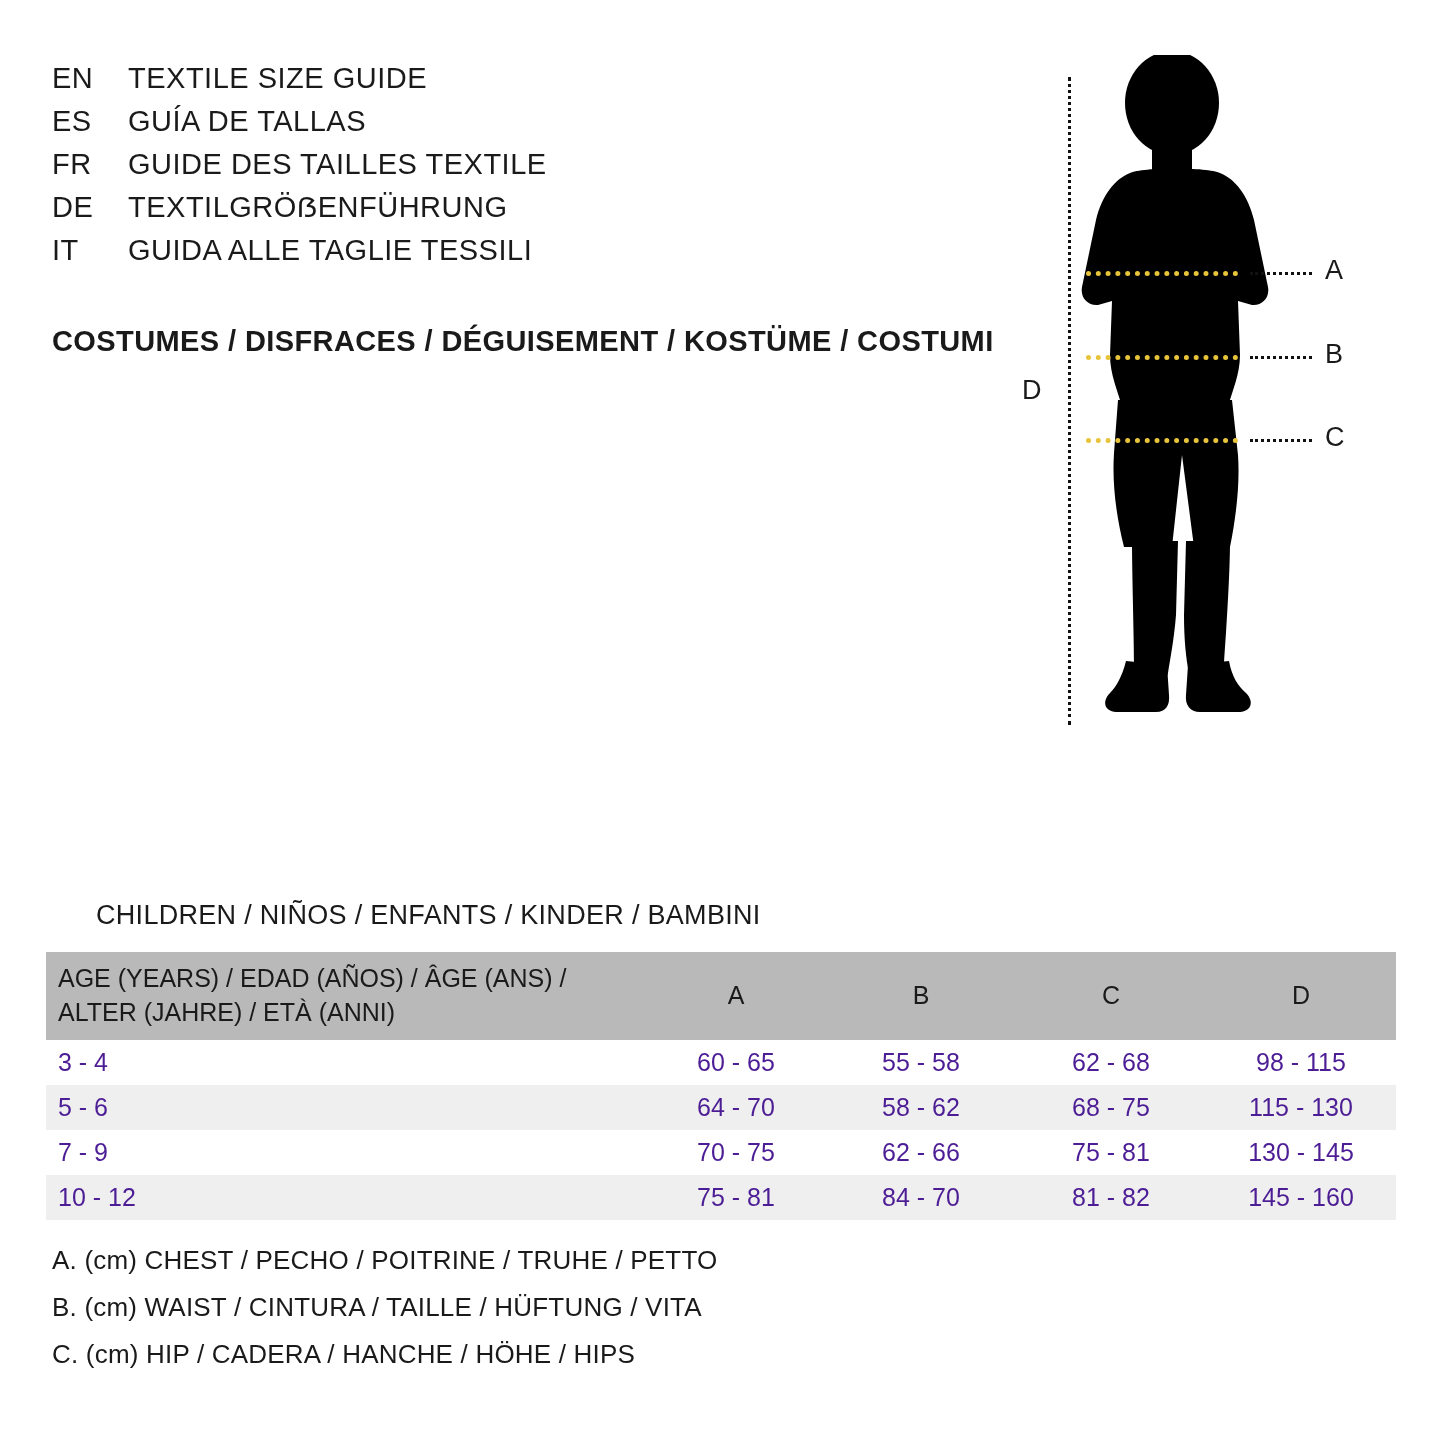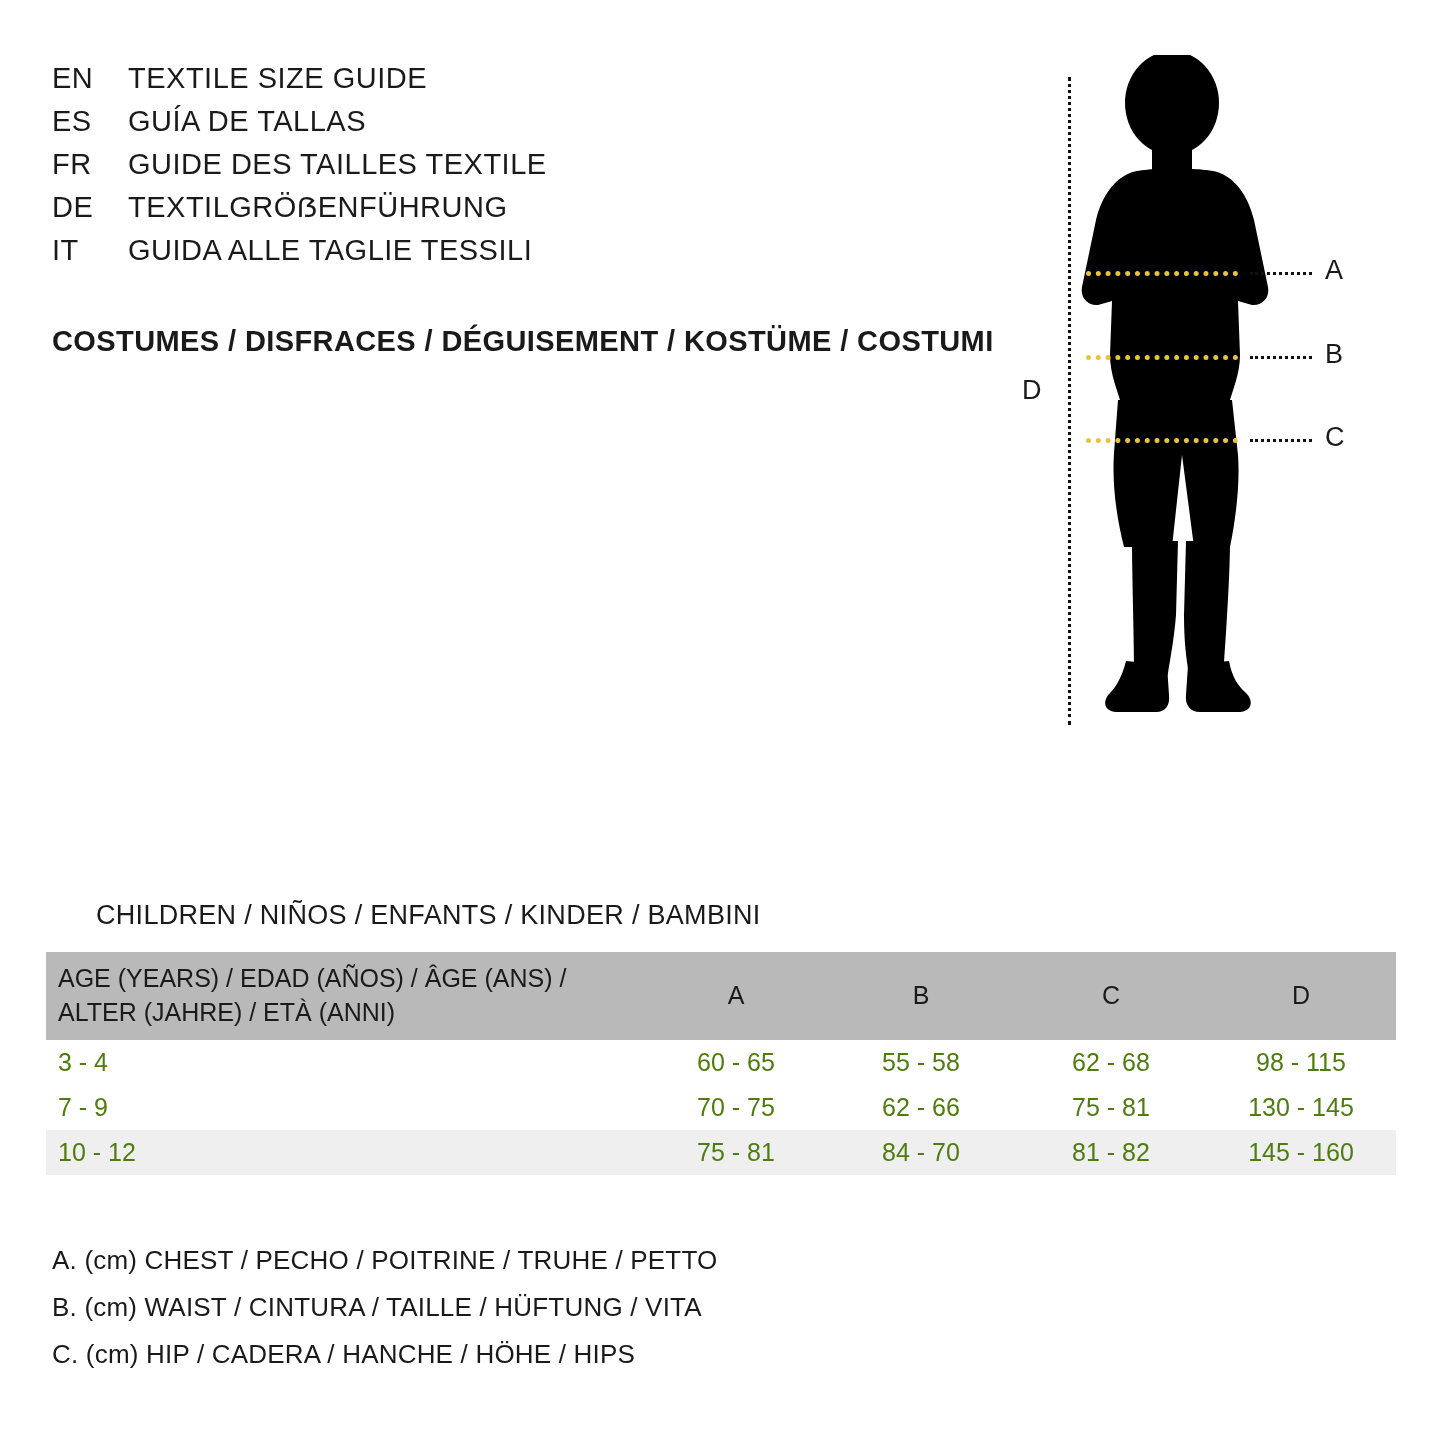--- a/index.html
+++ b/index.html
@@ -121,21 +121,21 @@
     vertical-align: middle;
     line-height: 1.35;
   }
   table.size-table thead th.agehead {
     text-align: left;
     padding-left: 12px;
   }
   table.size-table tbody td {
     text-align: center;
     padding: 8px 0;
-    color: #4d7c0f;
+    color: #4c1d95;
   }
   table.size-table tbody td.agecell {
     text-align: left;
     padding-left: 12px;
   }
   table.size-table tbody tr.alt td {
     background: #efefef;
   }
   table.size-table tbody tr.plain td {
     background: #ffffff;
@@ -259,20 +259,27 @@
       </tr>
     </thead>
     <tbody>
       <tr class="plain">
         <td class="agecell">3 - 4</td>
         <td>60 - 65</td>
         <td>55 - 58</td>
         <td>62 - 68</td>
         <td>98 - 115</td>
       </tr>
+      <tr class="alt">
+        <td class="agecell">5 - 6</td>
+        <td>64 - 70</td>
+        <td>58 - 62</td>
+        <td>68 - 75</td>
+        <td>115 - 130</td>
+      </tr>
       <tr class="plain">
         <td class="agecell">7 - 9</td>
         <td>70 - 75</td>
         <td>62 - 66</td>
         <td>75 - 81</td>
         <td>130 - 145</td>
       </tr>
       <tr class="alt">
         <td class="agecell">10 - 12</td>
         <td>75 - 81</td>

